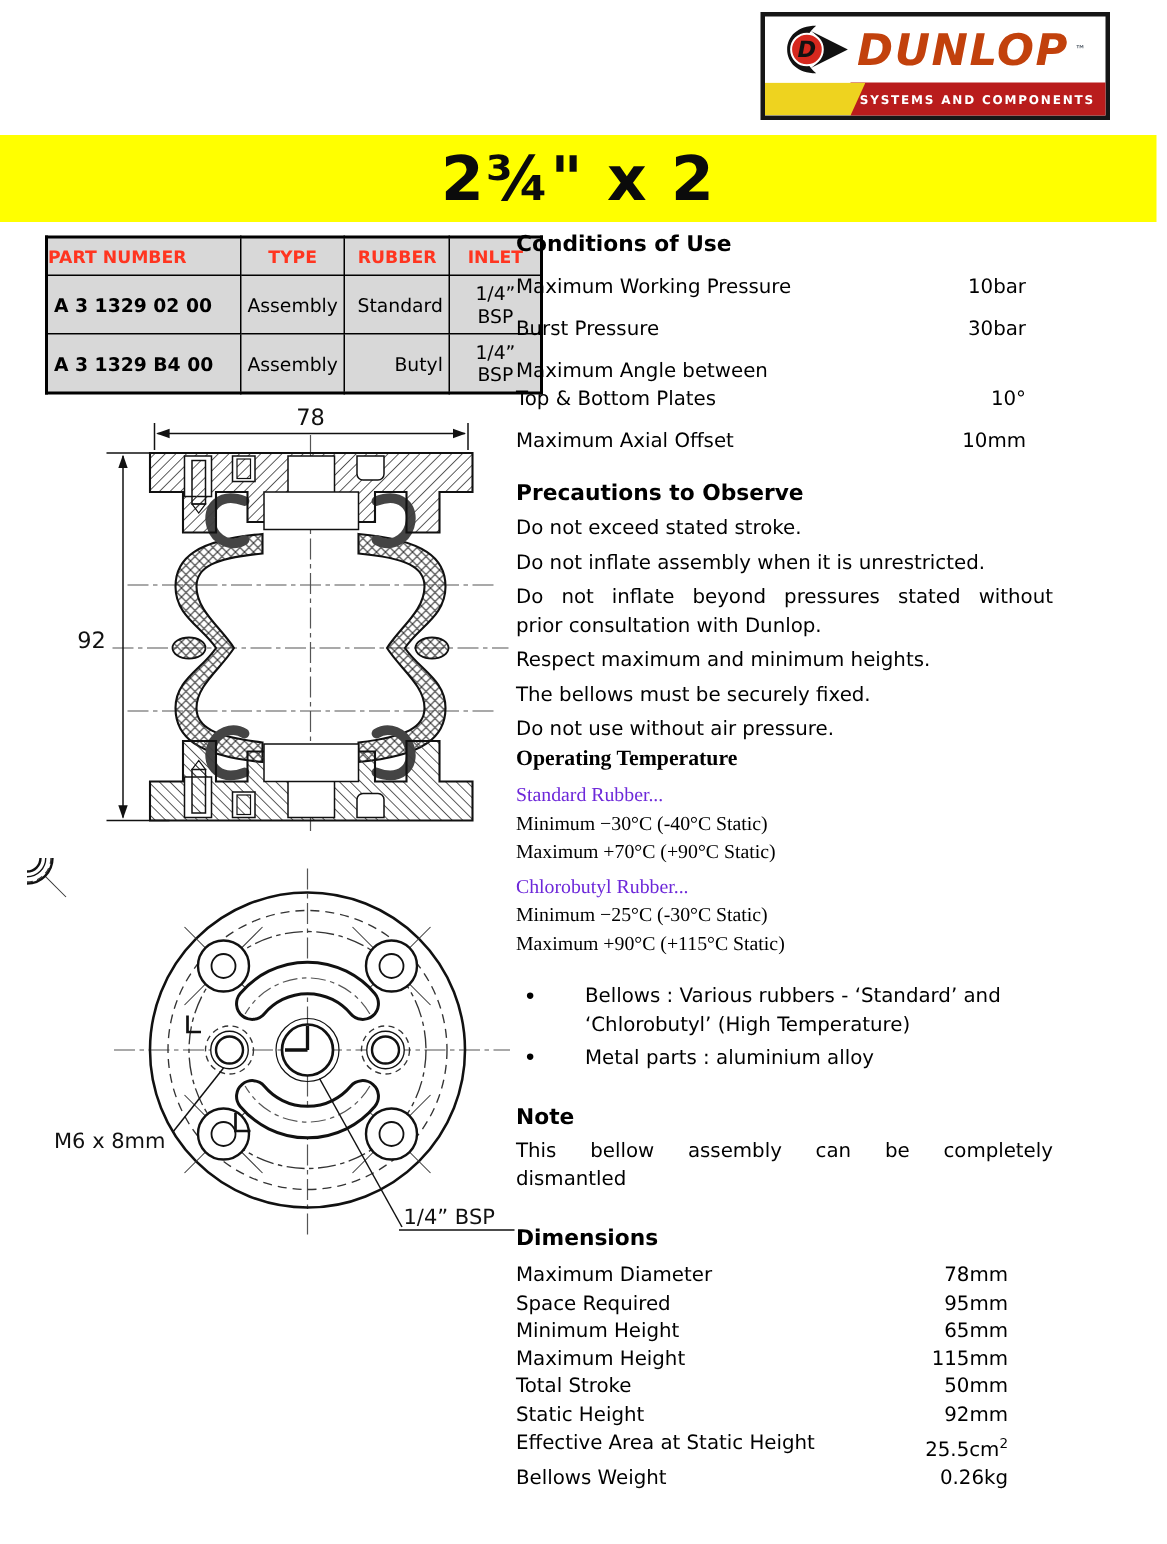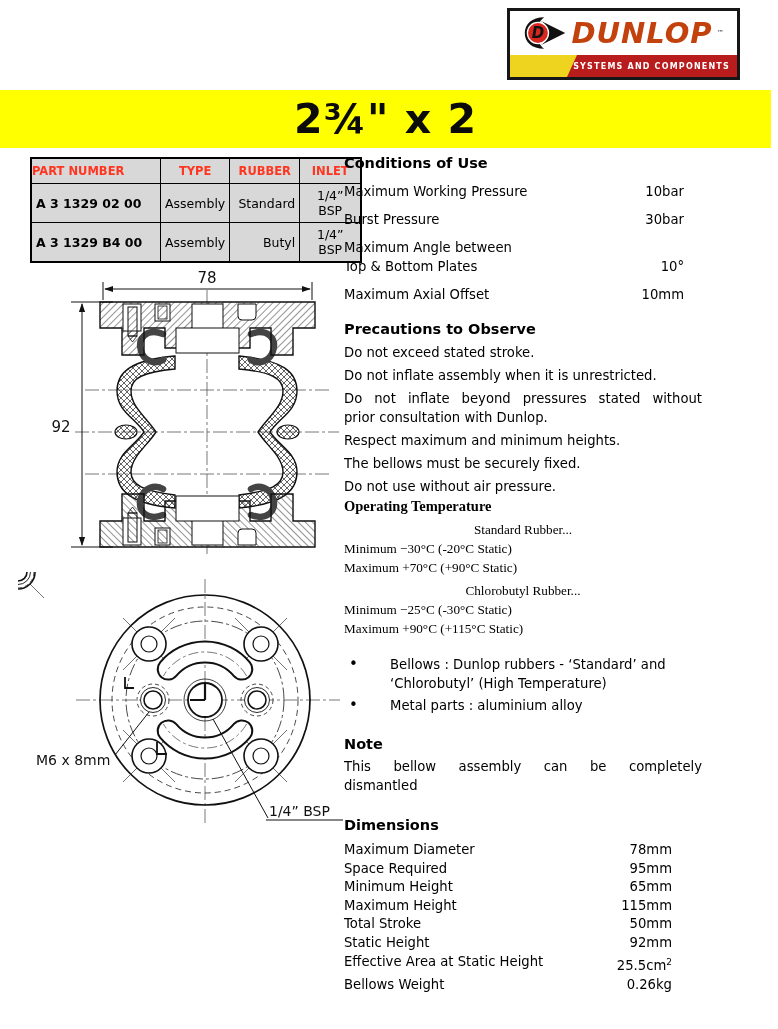--- a/index.html
+++ b/index.html
@@ -33,21 +33,21 @@
   svg text{font-family:"DejaVu Sans",sans-serif;fill:#111;}
   
   .rcol{position:absolute;left:344px;top:153px;width:358px;font-size:13.2px;line-height:19px;}
   .hd{font-size:14.5px;font-weight:bold;margin:0;line-height:20px;}
   .cond-row{display:flex;justify-content:space-between;width:340px;margin-top:9px;}
   .cond-row .val{white-space:nowrap;align-self:flex-end;}
   .mt6{margin-top:6px;}
   .p-line{margin-top:4px;}
   .p-cont{margin-top:0;}
   .just{text-align:justify;text-align-last:justify;}
-  .red{color:#000000;text-align:center;}
+  .red{color:#6d28d9;}
   .sub-gap{margin-top:4px;}
   .bullet{display:flex;margin-top:3px;}
   .bullet .dot{width:46px;flex:none;}
   .dot::before{content:"\2022";font-size:15px;padding-left:5px;}
   .dim-row{display:flex;justify-content:space-between;width:328px;line-height:18.6px;gap:40px;}
   .dim-row .val{white-space:nowrap;}
   sup{font-size:9px;}
   .sec-prec{margin-top:15px;}
   .sec-temp{margin-top:0;font-family:Liberation Serif, serif;}
   .sec-mat{margin-top:17px;}
@@ -255,32 +255,32 @@
       <div class="p-line just">Do not inflate beyond pressures stated without</div>
       <div class="p-cont">prior consultation with Dunlop.</div>
       <div class="p-line">Respect maximum and minimum heights.</div>
       <div class="p-line">The bellows must be securely fixed.</div>
       <div class="p-line">Do not use without air pressure.</div>
     </div>
 
     <div class="sec-temp">
       <p class="hd">Operating Temperature</p>
       <div class="red sub-gap">Standard Rubber...</div>
-      <div>Minimum  −30°C (-20°C Static)</div>
+      <div>Minimum  −30°C (-40°C Static)</div>
       <div>Maximum +70°C (+90°C Static)</div>
       <div class="red sub-gap">Chlorobutyl Rubber...</div>
       <div>Minimum  −25°C (-30°C Static)</div>
       <div>Maximum +90°C (+115°C Static)</div>
     </div>
 
     <div class="sec-mat">
       <div class="bullet">
         <span class="dot"></span>
         <span>
-          <span class="just" style="display:block;">Bellows : Dunlop rubbers - ‘Standard’ and</span>
+          <span class="just" style="display:block;">Bellows : Various rubbers - ‘Standard’ and</span>
           <span style="display:block;">‘Chlorobutyl’ (High Temperature)</span>
         </span>
       </div>
       <div class="bullet">
         <span class="dot"></span>
         <span>Metal parts : aluminium alloy</span>
       </div>
     </div>
 
     <div class="sec-note">

